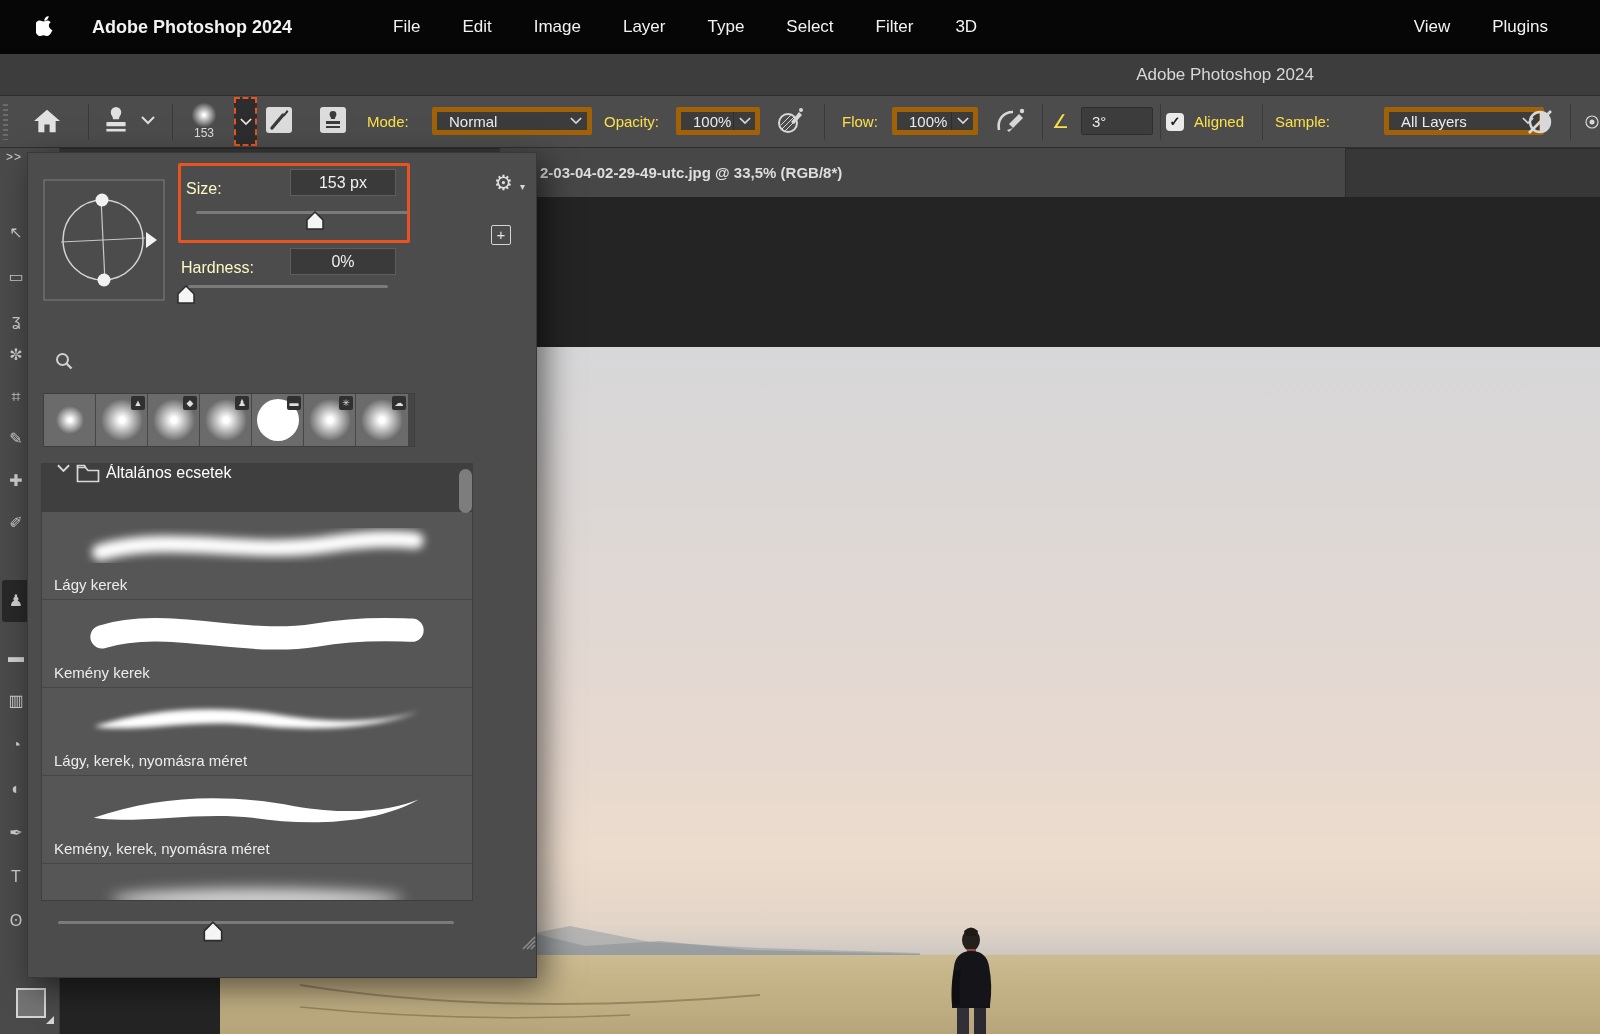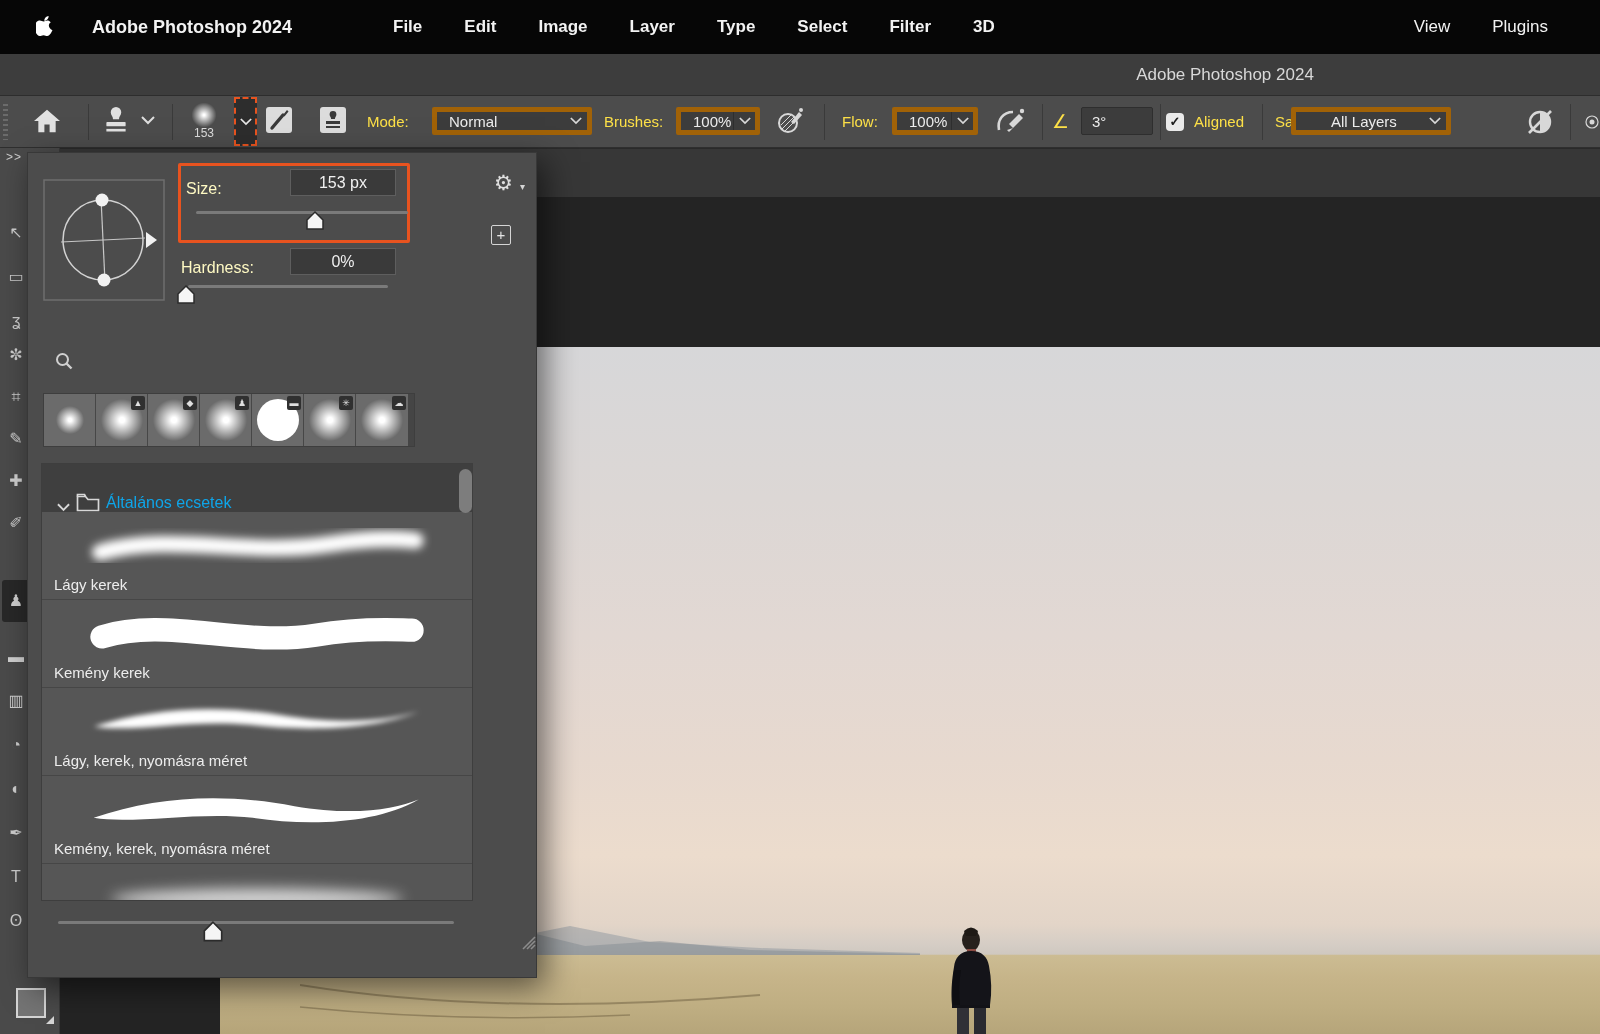--- a/index.html
+++ b/index.html
@@ -6,21 +6,21 @@
   html,body { width:1600px; height:1034px; overflow:hidden; background:#4a4a4a;
               font-family:"Liberation Sans", sans-serif; }
   .abs { position:absolute; }
   #stage { position:relative; width:1600px; height:1034px; }
 
   
   #menubar { left:0; top:0; width:1600px; height:54px; background:#060606; color:#f2f2f2;
              display:flex; align-items:center; }
   #apple-logo { position:absolute; left:36px; top:16px; }
   #appname { position:absolute; left:92px; top:0; line-height:54px; font-size:18px; font-weight:bold; }
-  #menus { position:absolute; left:372px; top:0; height:54px; display:flex;font-weight:bold; }
+  #menus { position:absolute; left:372px; top:0; height:54px; display:flex; }
   #menus .mi { line-height:54px; font-size:17px; padding:0 21px; }
   #menus-r { position:absolute; right:52px; top:0; height:54px; display:flex; gap:42px; }
   #menus-r .mi { line-height:54px; font-size:17px; }
 
   
   #titlebar { left:0; top:54px; width:1600px; height:42px; background:#3d3d3d;
               border-bottom:1px solid #2d2d2d; }
   .light { position:absolute; top:66px; width:16px; height:16px; border-radius:50%; }
   #title-text { position:absolute; left:1075px; top:54px; width:300px; line-height:42px;
                 text-align:center; color:#d8d8d8; font-size:17px; }
@@ -116,22 +116,22 @@
   .tile:last-child { border-right:none; }
   .dot-soft { width:48px; height:48px; border-radius:50%;
       background:radial-gradient(circle, #ffffff 8%, rgba(255,255,255,0) 62%); }
   .dot-soft.small { width:32px; height:32px; }
   .dot-hard { width:42px; height:42px; border-radius:50%; background:#ffffff; }
   .badge { position:absolute; top:2px; right:2px; width:14px; height:14px; background:#303030;
       color:#e0e0e0; font-size:9px; line-height:14px; text-align:center; border-radius:2px; }
 
   #brush-list { left:13px; top:310px; width:432px; height:438px; background:#565656;
       border:1px solid #3e3e3e; overflow:hidden; }
-  #folder-hdr { height:48px; background:#3f3f3f; display:flex; align-items:flex-end;
-      gap:6px; padding-left:15px; color:#0ea5e9; font-size:16px; }
+  #folder-hdr { height:48px; background:#3f3f3f; display:flex; align-items:flex-start;
+      gap:6px; padding-left:15px; color:#ffffff; font-size:16px; }
   .brush-row { position:relative; height:88px; background:#565656;
       border-bottom:1px solid #464646; }
   .brush-row .stroke { position:absolute; left:40px; top:2px; }
   .brush-row .bname { position:absolute; left:12px; bottom:6px; font-size:15px; color:#ededed; }
   #scroll-thumb { position:absolute; left:431px; top:316px; width:13px; height:44px;
       background:#7d7d7d; border-radius:7px; z-index:2; }
 
   #preview-slider-track { left:30px; top:768px; width:396px; }
   #resize-grip { left:487px; top:776px; }
   .thumb { position:absolute; }
@@ -238,21 +238,21 @@
   <span class="ob-label" style="left:367px;">Mode:</span>
   <div class="select nochevline" style="left:432px;width:160px;">
     <span class="val">Normal</span>
     <span class="chev">
       <svg width="12" height="8" viewBox="0 0 14 9">
           <polyline points="1,1 7,7 13,1" fill="none" stroke="#d8d8d8" stroke-width="2"></polyline>
         </svg>
     </span>
   </div>
 
-  <span class="ob-label" style="left:604px;">Brushes:</span>
+  <span class="ob-label" style="left:604px;">Opacity:</span>
   <div class="select" style="left:676px;width:84px;">
     <span class="val">100%</span>
     <span class="chev">
       <svg width="12" height="8" viewBox="0 0 14 9">
           <polyline points="1,1 7,7 13,1" fill="none" stroke="#d8d8d8" stroke-width="2"></polyline>
         </svg>
     </span>
   </div>
 
   <span class="icon-btn" style="left:776px;top:104px;width:30px;height:34px;">
@@ -289,21 +289,21 @@
   <div class="field" style="left:1081px;width:72px;">3°</div>
   <div class="ob-sep" style="left:1160px;"></div>
 
   <div id="aligned-box" class="abs">
     <span>✓</span>
   </div>
   <span class="ob-label" style="left:1194px;">Aligned</span>
   <div class="ob-sep" style="left:1262px;"></div>
 
   <span class="ob-label" style="left:1275px;">Sample:</span>
-  <div class="select nochevline" style="left:1291px;width:160px;padding-left:23px;">
+  <div class="select nochevline" style="left:1384px;width:160px;">
     <span class="val">All Layers</span>
     <span class="chev">
       <svg width="12" height="8" viewBox="0 0 14 9">
           <polyline points="1,1 7,7 13,1" fill="none" stroke="#d8d8d8" stroke-width="2"></polyline>
         </svg>
     </span>
   </div>
 
   <span class="icon-btn" style="left:1522px;top:104px;width:36px;height:36px;">
     <svg width="32" height="32" viewBox="0 0 32 32">
@@ -314,20 +314,23 @@
   </span>
   <div class="ob-sep" style="left:1570px;"></div>
   <span class="icon-btn" style="left:1584px;top:106px;width:16px;height:32px;overflow:hidden;">
     <svg width="32" height="32" viewBox="0 0 32 32">
       <circle cx="16" cy="16" r="12" fill="none" stroke="#d8d8d8" stroke-width="2.4"></circle>
       <circle cx="16" cy="16" r="5" fill="#d8d8d8"></circle>
     </svg>
   </span>
 
   <div id="tabbar" class="abs"></div>
+  <div id="doc-tab" class="abs">
+    <span id="doc-tab-title">2-03-04-02-29-49-utc.jpg @ 33,5% (RGB/8*)</span>
+  </div>
 
   <div id="pasteboard" class="abs"></div>
   <div id="photo" class="abs">
     <svg id="mountains" class="abs" width="700" height="77" viewBox="0 0 700 77">
       <path d="M0 72 L35 42 L80 58 L135 30 L175 52 L230 36 L290 60 L350 48 L430 64 L540 70 L700 75 L700 77 L0 77 Z" fill="#8f989f" opacity="0.5"></path>
       <path d="M0 74 L55 55 L115 64 L175 46 L235 62 L300 52 L365 68 L440 63 L530 72 L700 76 L700 77 L0 77 Z" fill="#7e878d" opacity="0.45"></path>
     </svg>
     <svg id="tracks" class="abs" width="700" height="70" viewBox="0 0 700 70">
       <path d="M0 30 Q200 62 460 40" fill="none" stroke="#6e5f41" stroke-width="2"></path>
       <path d="M0 52 Q160 68 330 60" fill="none" stroke="#6e5f41" stroke-width="1.5"></path>

